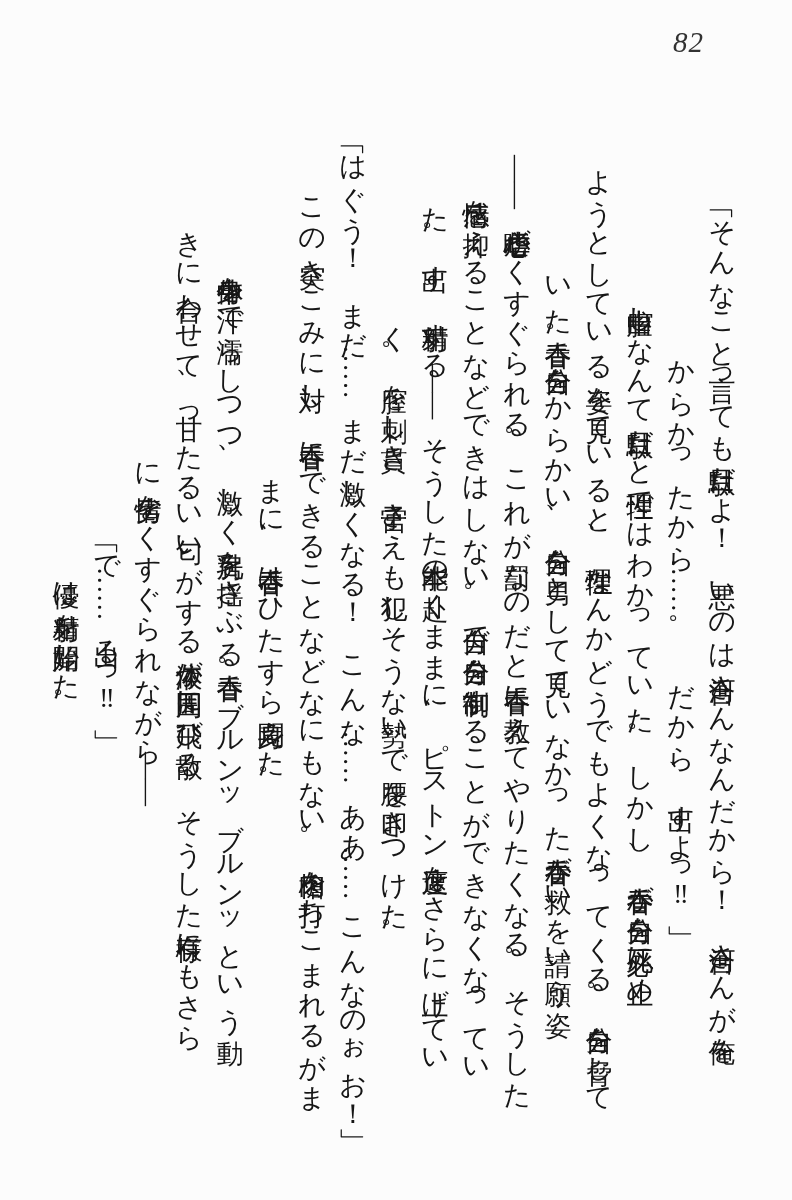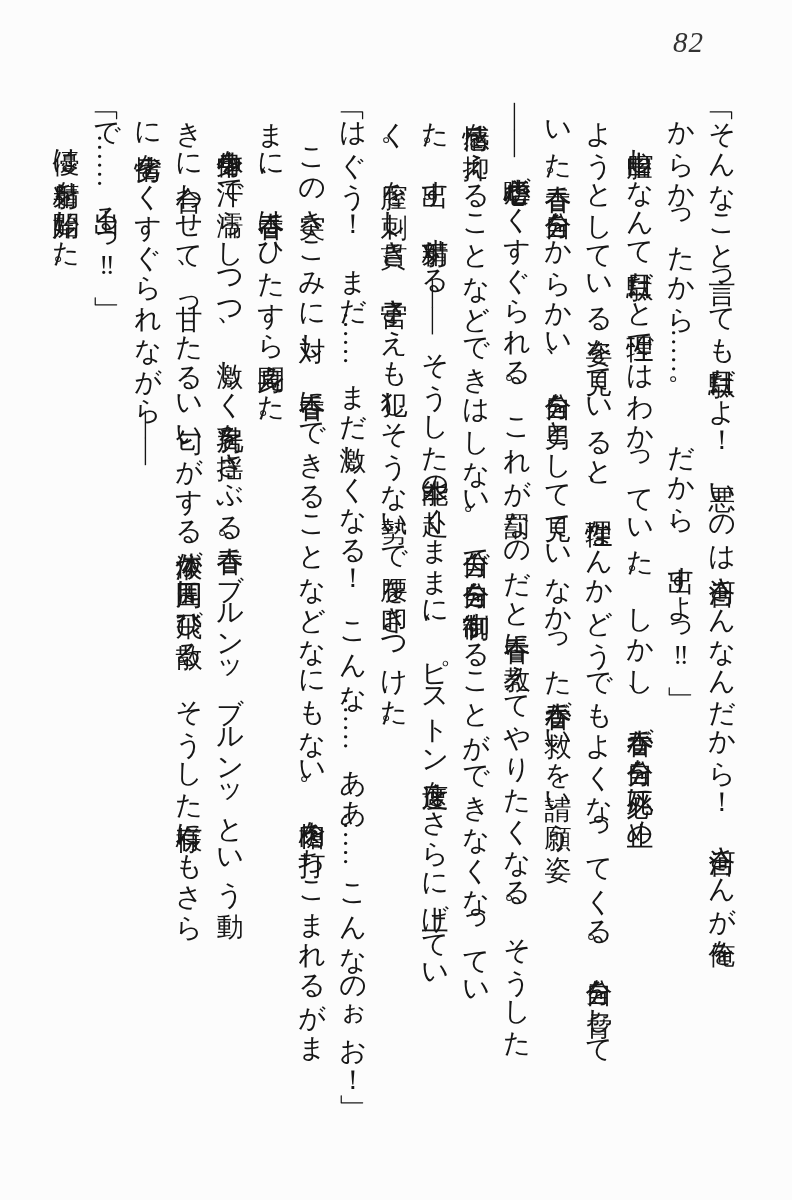--- a/index.html
+++ b/index.html
@@ -6,20 +6,21 @@
     margin: 0;
     padding: 0;
     background: #e8e8e8;
   }
   .page {
     position: relative;
     width: 792px;
     height: 1200px;
     background: #fcfcfc;
     overflow: hidden;
+    text-align: center;
   }
   .page-num {
     position: absolute;
     top: 26px;
     right: 88px;
     font-family: "Liberation Serif", "DejaVu Serif", serif;
     font-style: italic;
     font-size: 29px;
     color: #333;
     letter-spacing: 1px;

